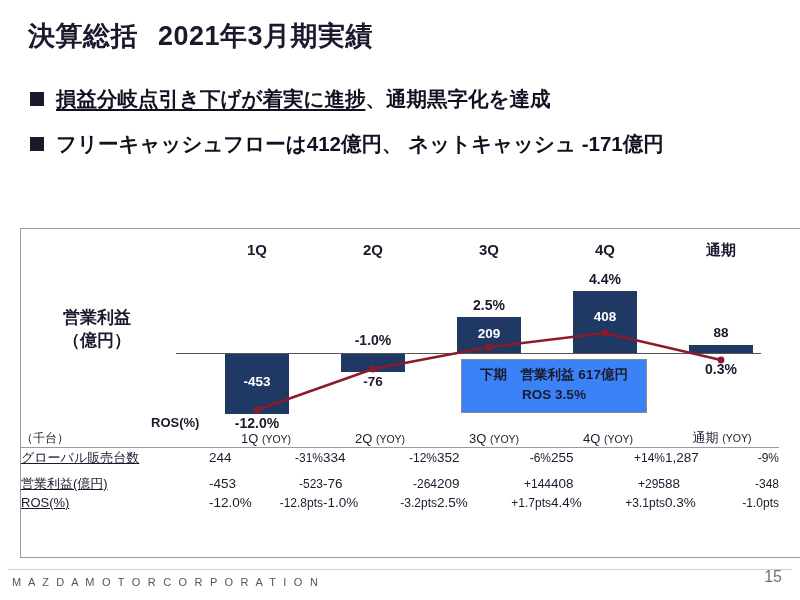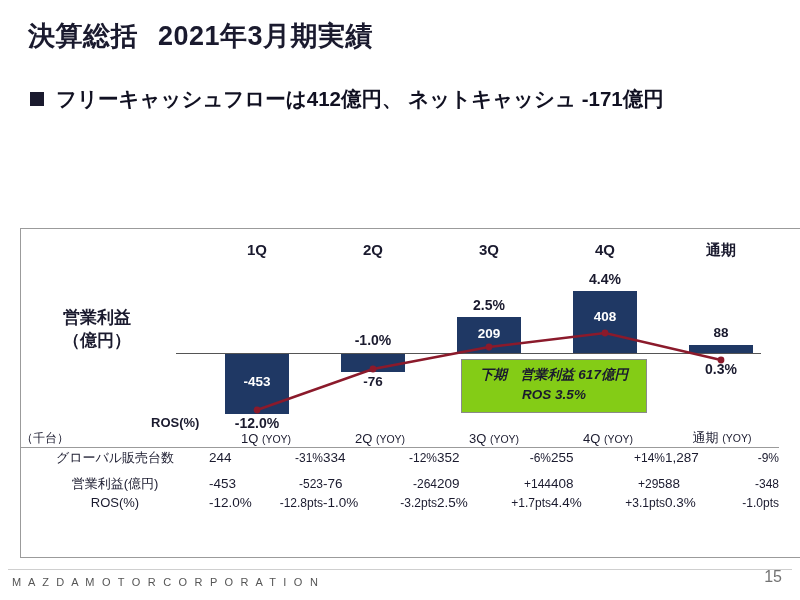--- a/index.html
+++ b/index.html
@@ -148,28 +148,27 @@
     color: #1a1a2e;
   }
 
   .note-box {
     position: absolute;
     left: 440px;
     top: 130px;
     width: 186px;
     padding: 5px 6px 6px 6px;
     border: 1px solid #8a8a8a;
-    background: #84cc16;
+    background: #3b82f6;
     font-size: 13.5px;
     font-weight: bold;
     text-align: center;
     line-height: 1.5;
     color: #1a1a2e;
     box-sizing: border-box;
-    font-style: italic;
   }
 
   svg.line-layer {
     position: absolute;
     left: 0;
     top: 0;
     width: 758px;
     height: 200px;
     pointer-events: none;
   }
@@ -201,24 +200,25 @@
   .hdr-td .yoy {
     font-weight: normal;
     font-size: 10.5px;
   }
   .hdr-unit {
     font-size: 12px;
     text-align: left;
     padding-left: 22px;
   }
   .rowlabel {
-    text-align: center;
+    text-align: left;
     padding-left: 12px;
     font-size: 13px;
     white-space: nowrap;
+    text-decoration: underline;
   }
   .val {
     font-weight: bold;
     font-size: 13.5px;
     padding-right: 4px;
     width: 58px;
   }
   .yoyval {
     text-align: right;
     font-size: 12px;
@@ -260,20 +260,24 @@
 <body>
 
 <div class="slide">
 
   <div class="title">
     <span>決算総括</span>
     <span class="title-sub">2021年3月期実績</span>
   </div>
 
   <div class="bullets">
+    <div class="bullet-row">
+      <span class="bullet-mark"></span>
+      <span class="bullet-text"><span class="u">損益分岐点引き下げが着実に進捗</span><span>、通期黒字化を達成</span></span>
+    </div>
     <div class="bullet-row">
       <span class="bullet-mark"></span>
       <span class="bullet-text">フリーキャッシュフローは412億円、 ネットキャッシュ -171億円</span>
     </div>
   </div>
 
   <div class="panel">
 
     <div class="chart-area">
 

